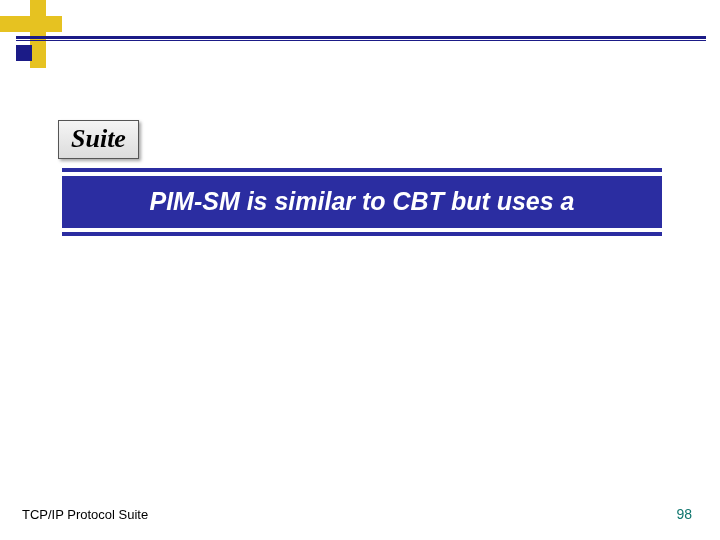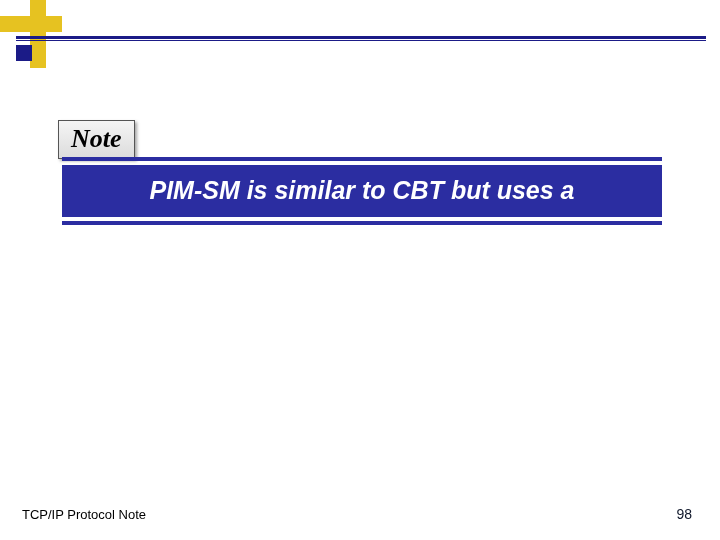--- a/index.html
+++ b/index.html
@@ -68,21 +68,21 @@
     box-shadow: 2px 2px 3px rgba(0,0,0,0.35);
     font-family: "Times New Roman", serif;
     font-style: italic;
     font-weight: bold;
     font-size: 26px;
     color: #000;
   }
   .bar-band {
     position: absolute;
     left: 62px;
-    top: 157px;
+    top: 168px;
     width: 600px;
   }
   .bar-line {
     height: 4px;
     background: #2b2da1;
   }
   .bar-gap {
     height: 4px;
     background: transparent;
   }
@@ -101,42 +101,42 @@
     left: 22px;
     bottom: 18px;
     font-size: 13px;
     color: #000;
   }
   .footer-right {
     position: absolute;
     right: 28px;
     bottom: 18px;
     font-size: 14px;
-    color: #0f172a;
+    color: #0f766e;
   }
 </style>
 </head>
 <body>
 
 <div class="deco-top">
   <div class="gold-horz"></div>
   <div class="gold-vert"></div>
   <div class="nav-line-top"></div>
   <div class="nav-line-bottom"></div>
   <div class="nav-square"></div>
 </div>
 
 <div class="note-box">
-  <span>Note</span>
+  <span>Suite</span>
 </div>
 
 <div class="bar-band">
   <div class="bar-line"></div>
   <div class="bar-gap"></div>
   <div class="bar-body">
     <div>PIM-SM is similar to CBT but uses a</div>
   </div>
   <div class="bar-gap"></div>
   <div class="bar-line"></div>
 </div>
 
-<div class="footer-left">TCP/IP Protocol Note</div>
+<div class="footer-left">TCP/IP Protocol Suite</div>
 <div class="footer-right">98</div>
 
 </body></html>

